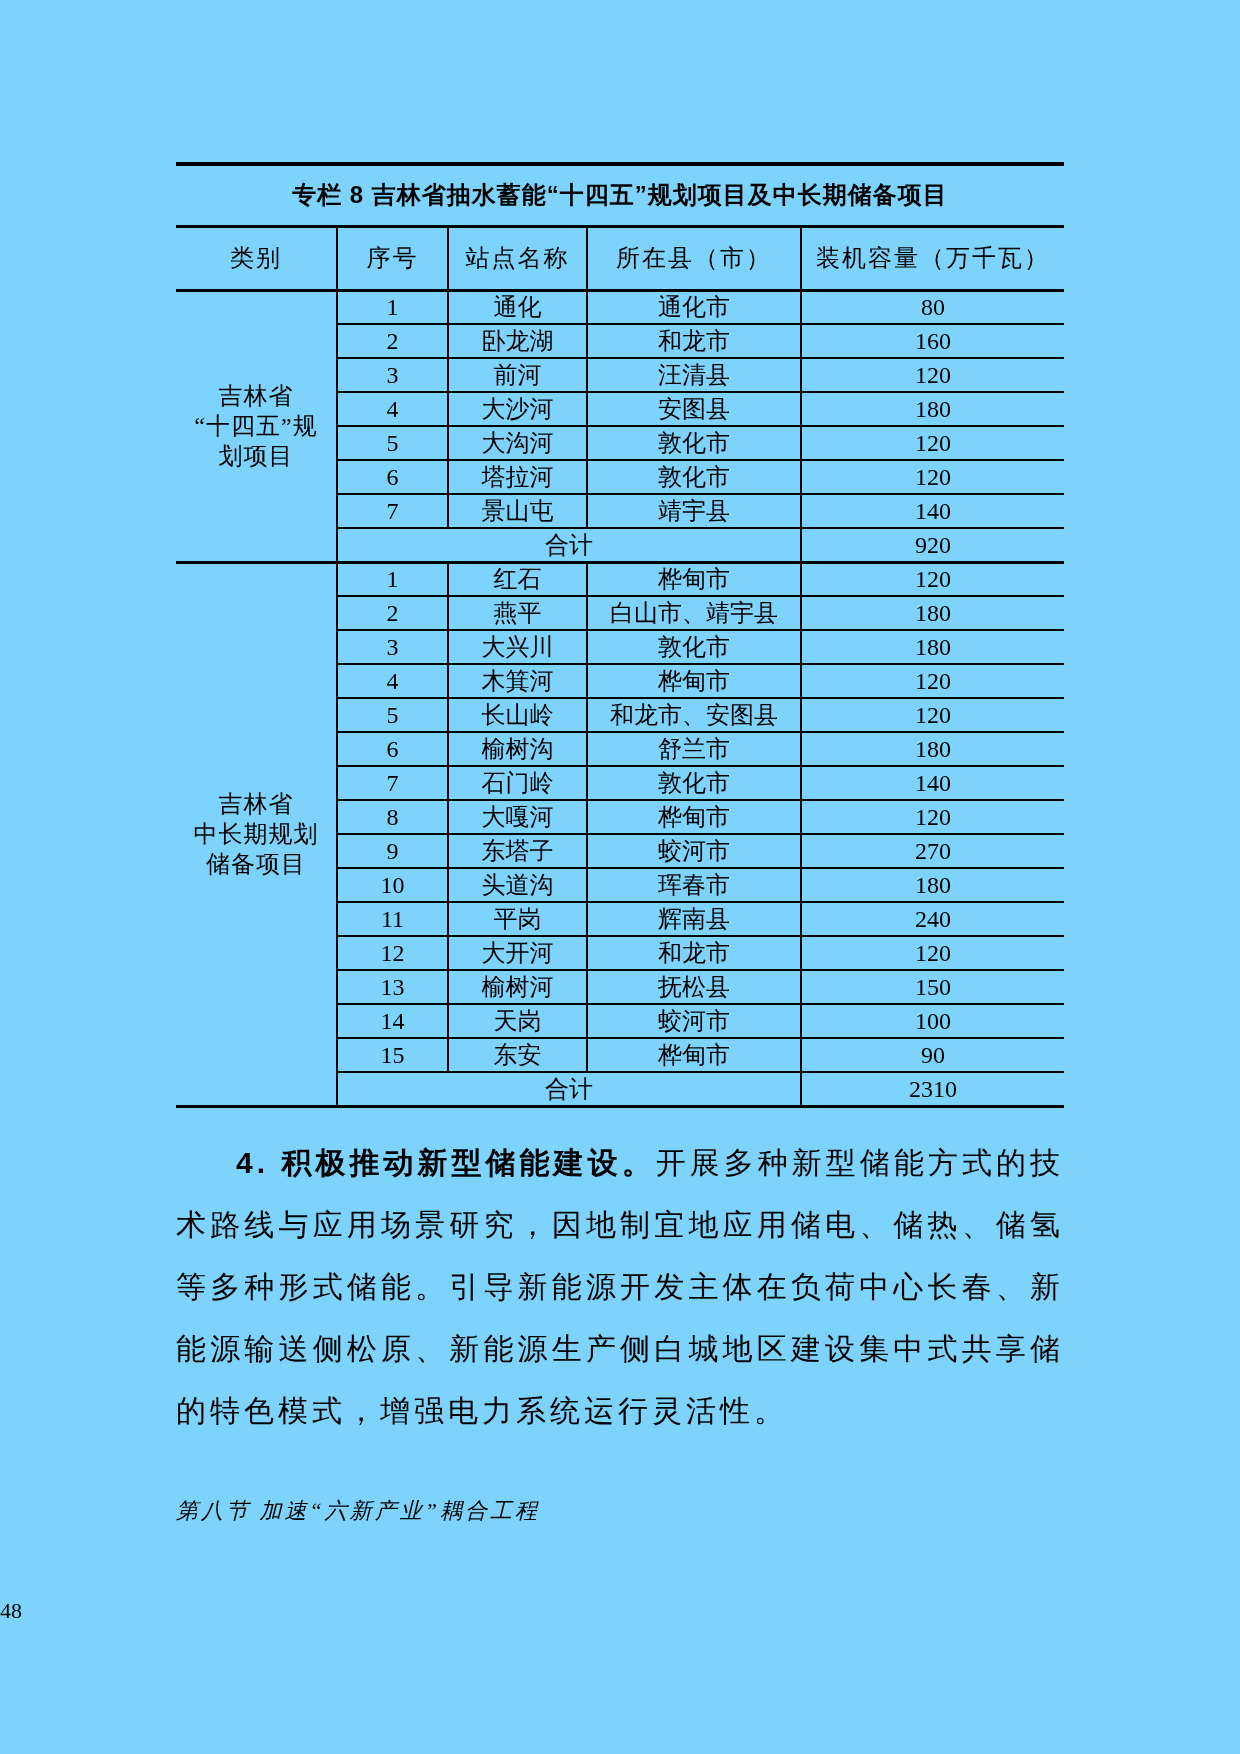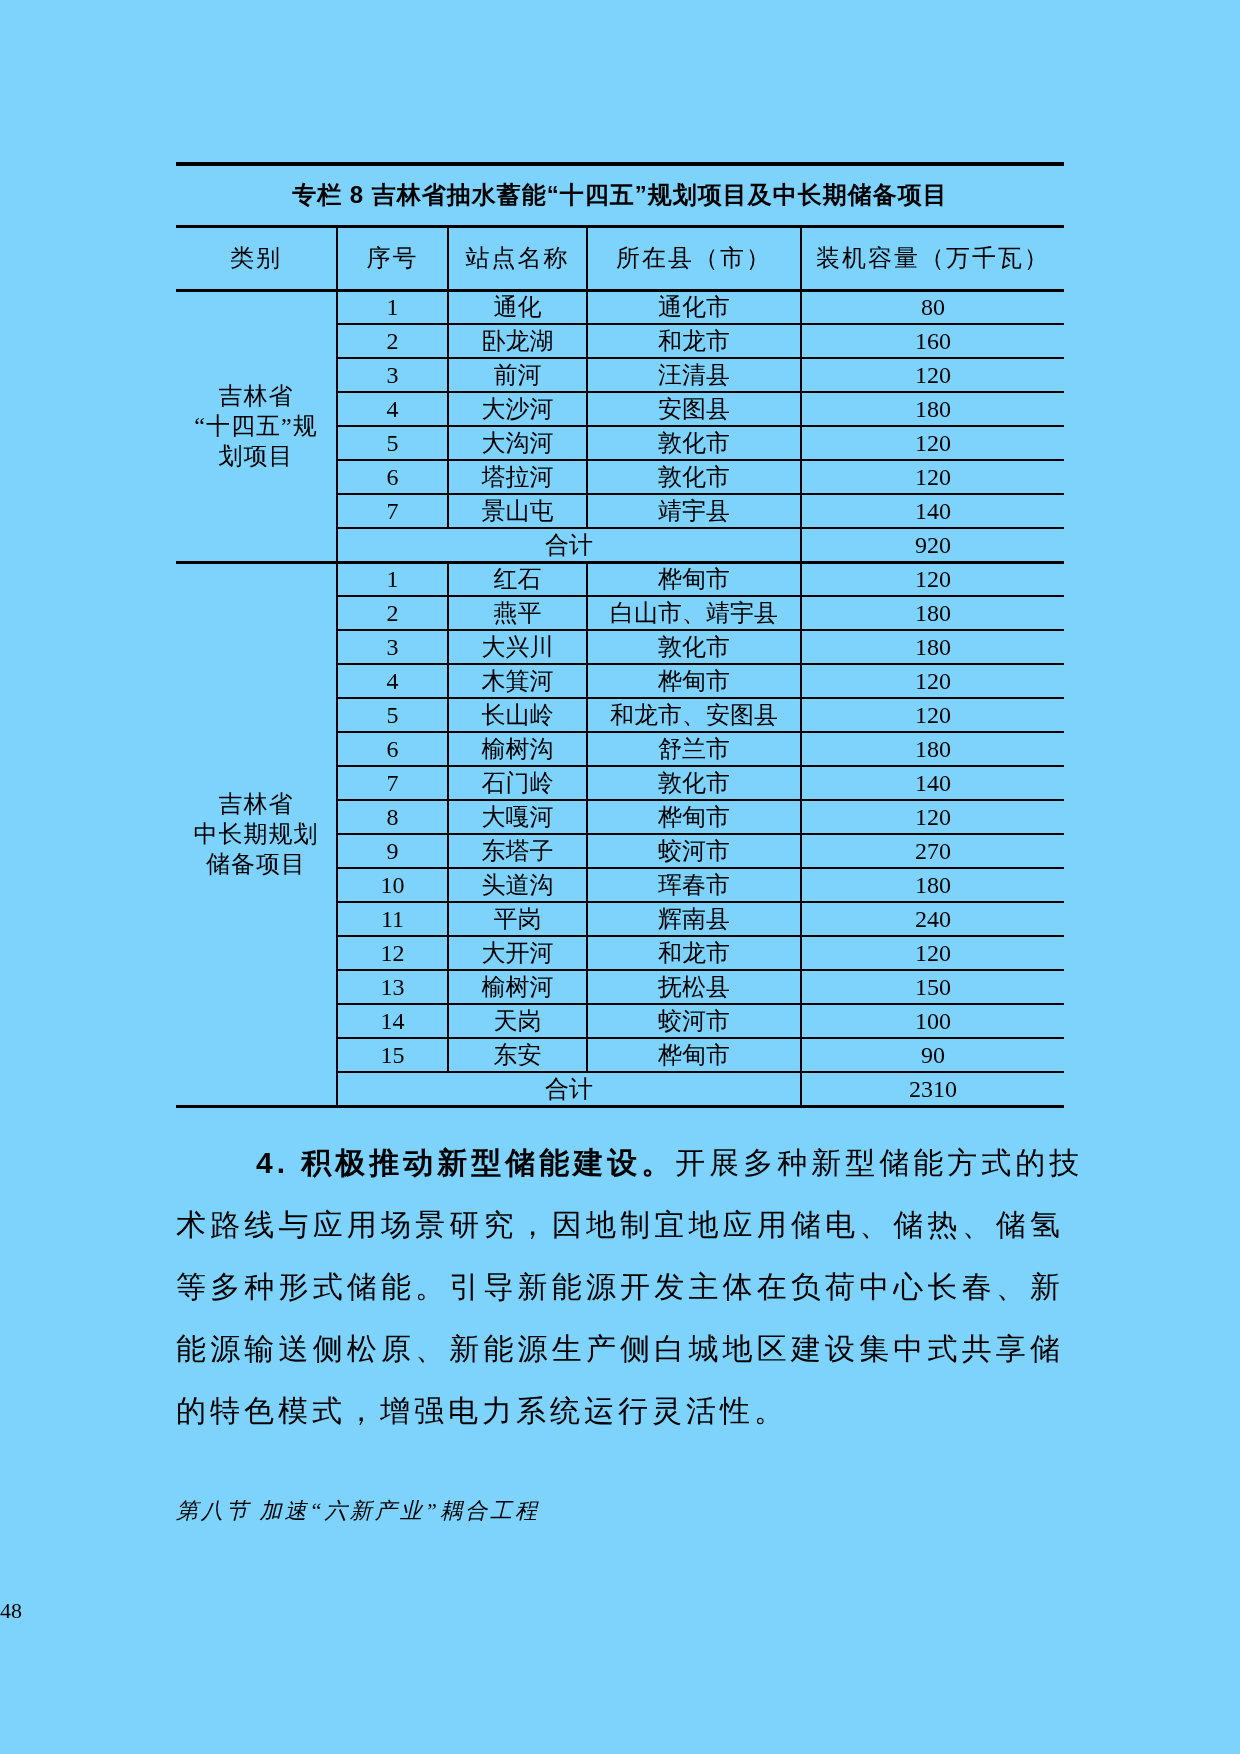--- a/index.html
+++ b/index.html
@@ -77,21 +77,20 @@
     line-height: 62px;
     white-space: nowrap;
     text-align: justify;
     text-align-last: justify;
   }
   .pline.first { text-indent: 60px; }
   .pline.last  { text-align: center; text-align-last: left; }
   .lead {
     font-weight: bold;
     font-family: "Liberation Sans", sans-serif;
-    margin-left: 20px;
   }
 
   
   .sec-heading {
     position: absolute;
     left: 176px;
     top: 1480px;
     width: 888px;
     text-align: left;
     font-size: 22px;

